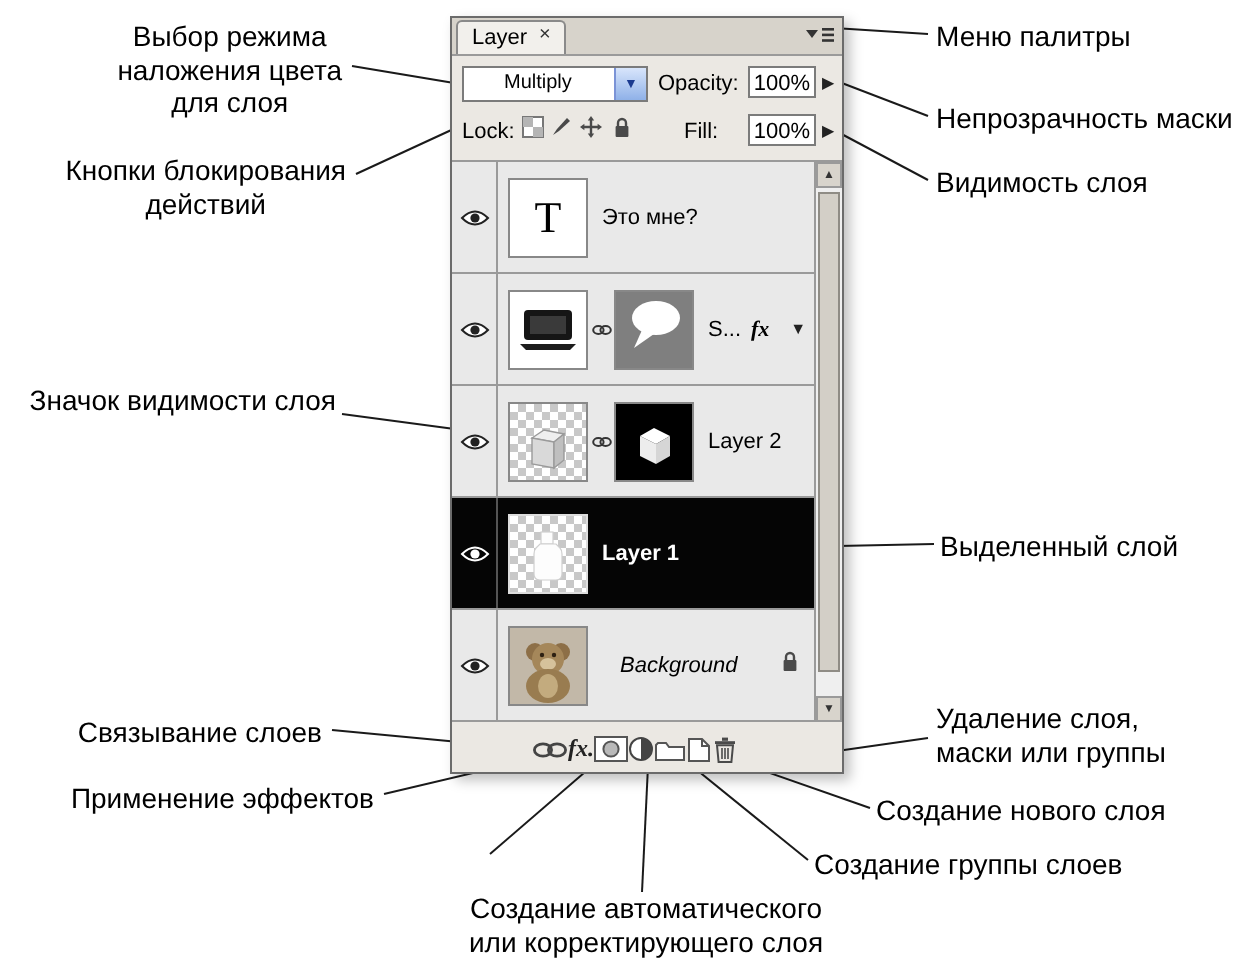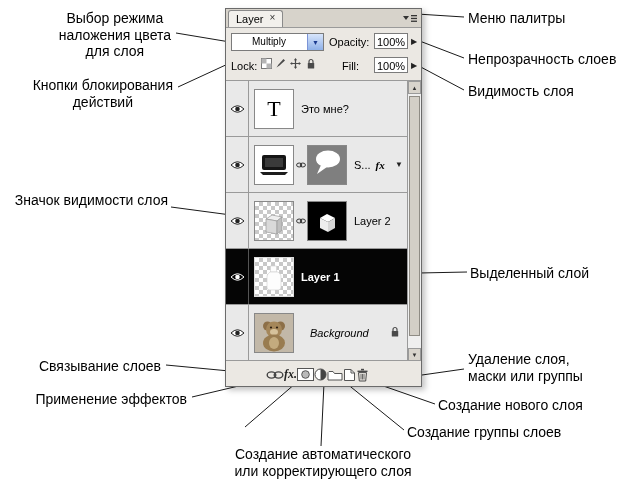--- a/index.html
+++ b/index.html
@@ -153,21 +153,21 @@
 наложения цвета
 для слоя</div>
   <div class="ann" id="ann-lock">Кнопки блокирования
 действий</div>
   <div class="ann" id="ann-eye">Значок видимости слоя</div>
   <div class="ann" id="ann-link">Связывание слоев</div>
   <div class="ann" id="ann-fx">Применение эффектов</div>
   <div class="ann" id="ann-adjust">Создание автоматического
 или корректирующего слоя</div>
   <div class="ann" id="ann-menu">Меню палитры</div>
-  <div class="ann" id="ann-opacity">Непрозрачность слоев</div>
+  <div class="ann" id="ann-opacity">Непрозрачность маски</div>
   <div class="ann" id="ann-selected">Выделенный слой</div>
   <div class="ann" id="ann-fill">Видимость слоя</div>
   <div class="ann" id="ann-trash">Удаление слоя,
 маски или группы</div>
   <div class="ann" id="ann-new">Создание нового слоя</div>
   <div class="ann" id="ann-group">Создание группы слоев</div>
 
   <div class="palette">
 
     <div class="tabbar">

